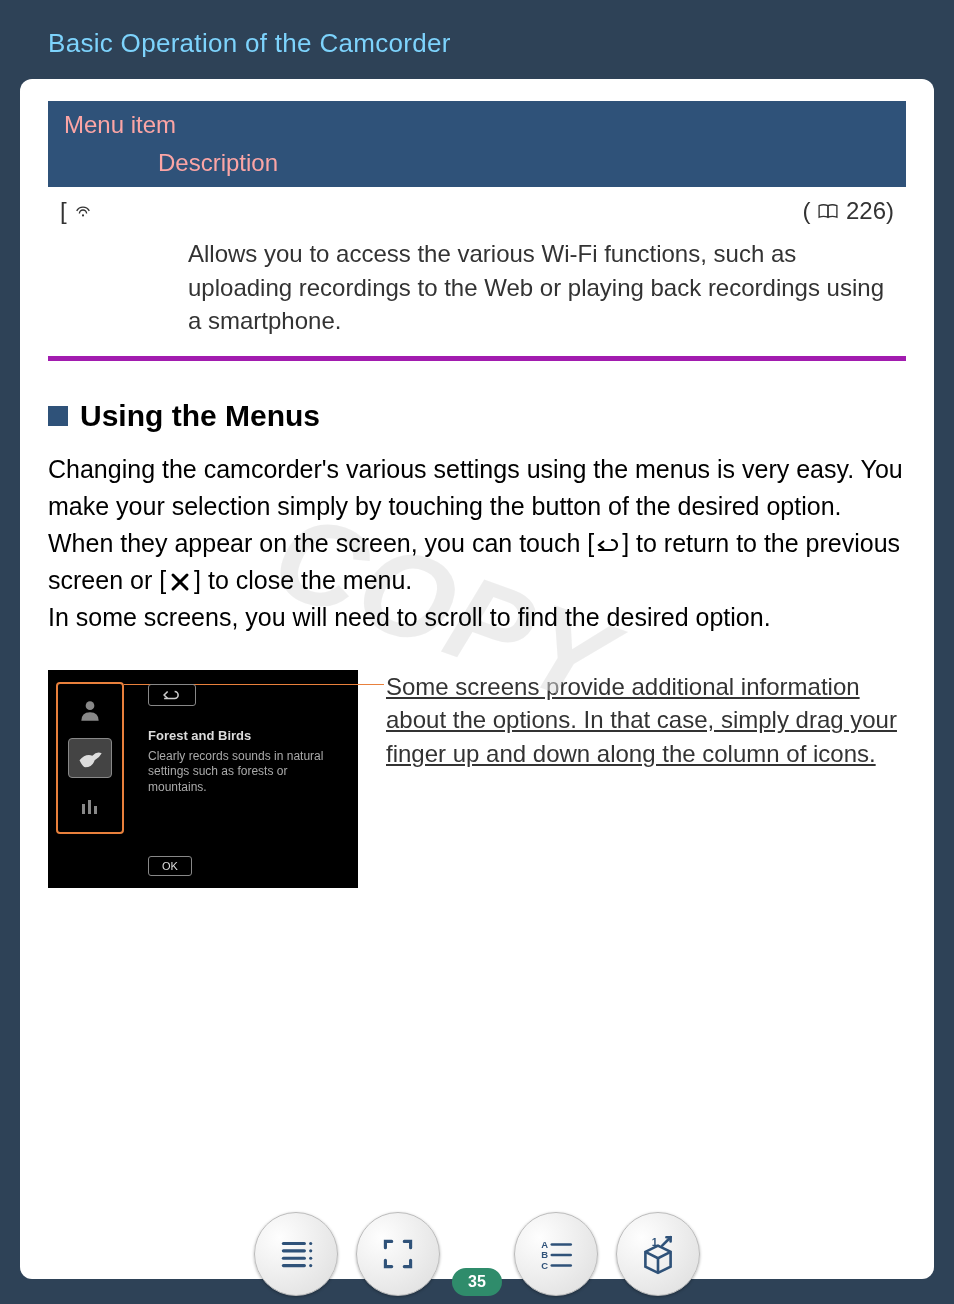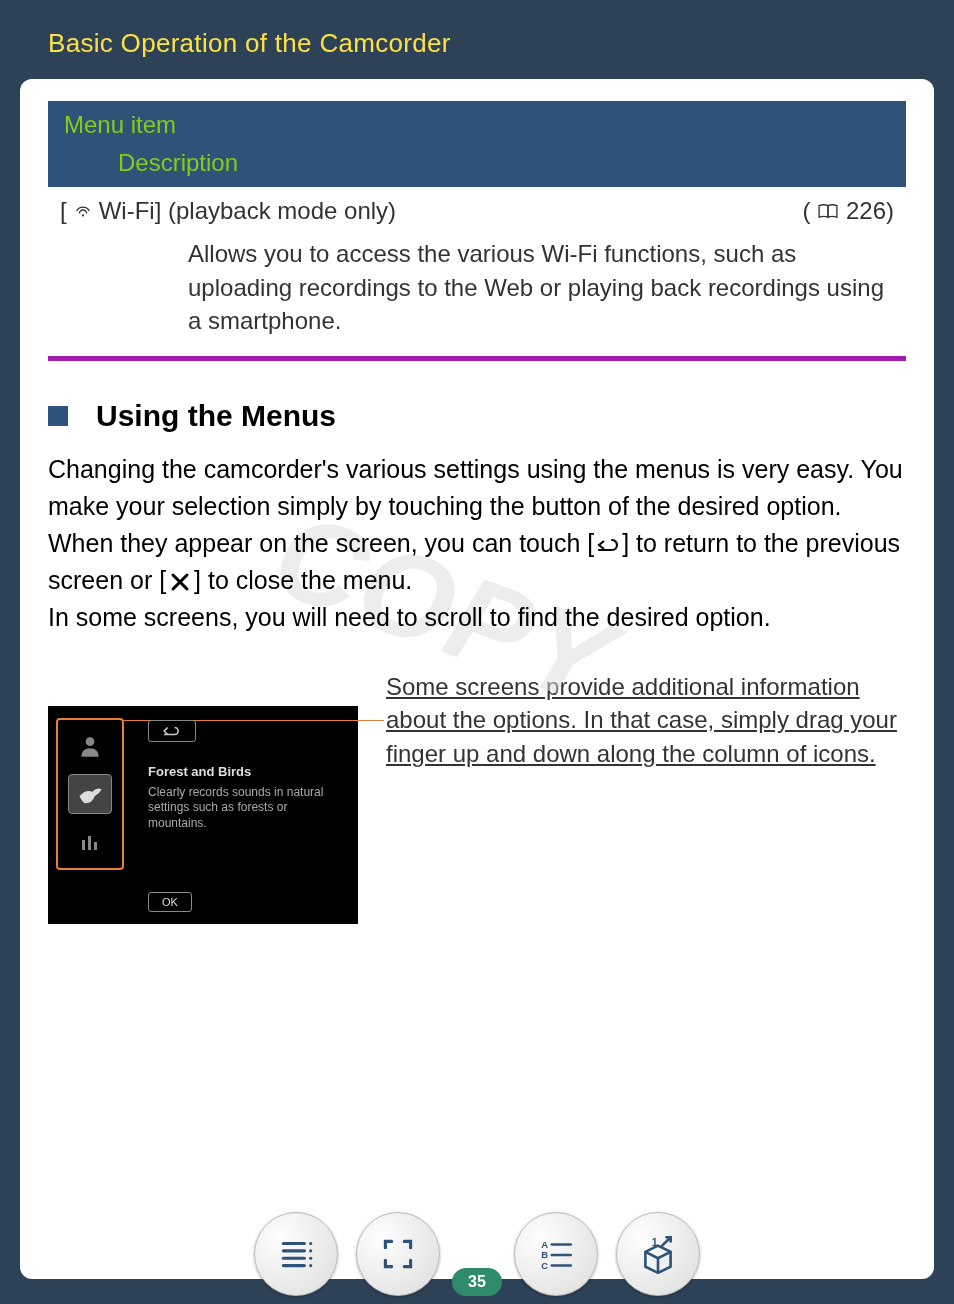--- a/index.html
+++ b/index.html
@@ -5,48 +5,48 @@
     * { margin: 0; padding: 0; box-sizing: border-box; }
     body {
       font-family: "Helvetica Neue", Helvetica, Arial, sans-serif;
       background: #2e4257;
       width: 954px;
       height: 1304px;
       position: relative;
       overflow: hidden;
     }
     .page-title {
-      color: #fde047;
+      color: #7dd3fc;
       font-size: 26px;
       font-weight: 300;
       padding: 28px 0 20px 48px;
       letter-spacing: 0.3px;
     }
     .page-card {
       background: #fff;
       margin: 0 20px;
       border-radius: 12px;
       padding: 22px 28px 150px 28px;
       height: 1200px;
       position: relative;
     }
     .menu-table {
       width: 100%;
     }
     .menu-header {
       background: #2f5279;
-      color: #84cc16;
+      color: #fca5a5;
       font-size: 24px;
       font-weight: 300;
     }
     .menu-header-row1 {
       padding: 10px 16px 6px 16px;
     }
     .menu-header-row2 {
-      padding: 4px 16px 10px 70px;
+      padding: 4px 16px 10px 110px;
     }
     .menu-row {
       display: flex;
       justify-content: space-between;
       align-items: center;
       padding: 10px 12px 6px 12px;
       font-size: 24px;
       color: #333;
     }
     .menu-row-left {
@@ -80,21 +80,20 @@
     }
     .section-square {
       width: 20px;
       height: 20px;
       background: #2f5279;
     }
     .section-title {
       font-size: 30px;
       font-weight: bold;
       color: #000;
-      margin-left: 16px;
     }
     .section-body {
       font-size: 25px;
       line-height: 1.48;
       color: #000000;
     }
     .watermark {
       position: absolute;
       top: 460px;
       left: 250px;
@@ -122,21 +121,20 @@
       gap: 28px;
       margin-top: 34px;
       align-items: flex-start;
     }
     .screenshot {
       width: 310px;
       height: 218px;
       background: #000;
       position: relative;
       flex-shrink: 0;
-      margin-top: 36px;
     }
     .ss-icon-col {
       position: absolute;
       left: 8px;
       top: 12px;
       width: 68px;
       border: 2px solid #e8803c;
       border-radius: 4px;
       display: flex;
       flex-direction: column;
@@ -272,21 +270,20 @@
         <span>[</span>
         <span class="wifi-icon">
           <svg viewBox="0 0 20 20" width="18" height="18">
               <g stroke="#333" stroke-width="1.5" fill="none">
                 <path d="M6 14 A4 4 0 0 1 14 14"></path>
                 <path d="M3 11 A8 8 0 0 1 17 11"></path>
                 <circle cx="10" cy="16" r="1.2" fill="#333" stroke="none"></circle>
               </g>
             </svg>
         </span>
-        <span> Wi-Fi] (playback mode only)</span>
       </div>
       <div>
         <span>(</span>
         <span class="book-icon">
           <svg viewBox="0 0 24 18" width="22" height="16">
               <g stroke="#333" stroke-width="1.5" fill="none">
                 <path d="M2 3 Q7 1 12 3 L12 16 Q7 14 2 16 Z"></path>
                 <path d="M12 3 Q17 1 22 3 L22 16 Q17 14 12 16 Z"></path>
               </g>
             </svg>

